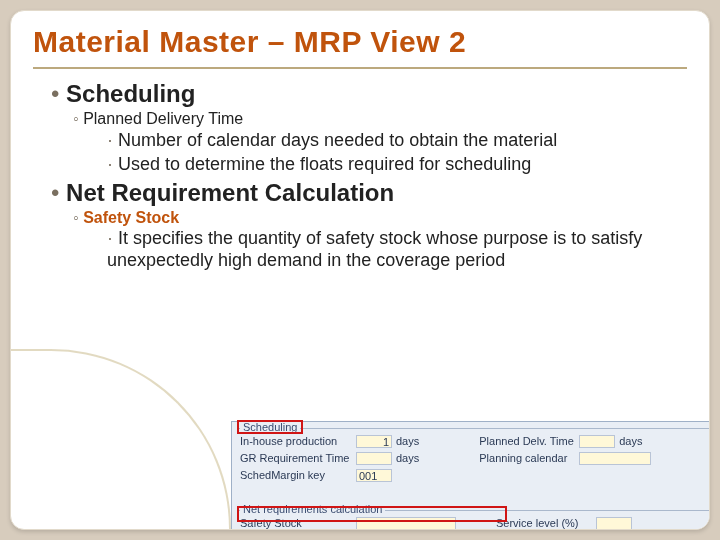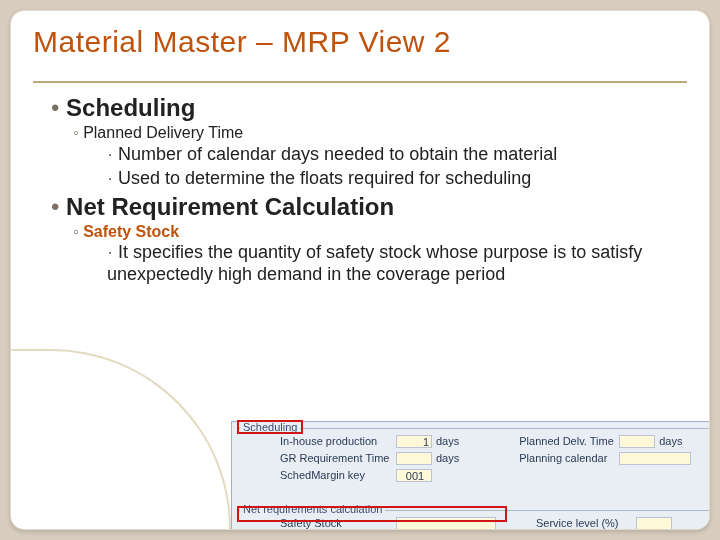--- a/index.html
+++ b/index.html
@@ -14,23 +14,23 @@
     left: 10px; top: 10px;
     width: 700px; height: 520px;
     background: #fff;
     border-radius: 14px;
     border: 1px solid #e2dacb;
     box-shadow: 0 2px 4px rgba(0,0,0,0.15);
     overflow: hidden;
   }
   .title {
     font-size: 30px;
-    font-weight: normal;
+    font-weight: bold;
     color: #c0530c;
-    padding: 14px 22px 22px 22px;
+    padding: 14px 22px 8px 22px;
     letter-spacing: 0.5px;
     border-radius: 13px;
   }
   .rule {
     height: 2px;
     background: #bca97e;
     margin: 0 22px 10px 22px;
   }
   .content {
     padding: 0 30px 0 40px;
@@ -66,21 +66,21 @@
     background: #e9eef5;
     padding: 0 3px;
     color: #3a4c70;
   }
   .sap .row {
     display: flex;
     align-items: center;
     height: 16px;
     margin: 1px 0;
   }
-  .sap .lbl { width: 118px; color: #2b3a55; padding-left: 2px; margin-left: 40px; }
+  .sap .lbl { width: 118px; color: #2b3a55; padding-left: 2px; }
   .sap .fld {
     background: #fff8d8;
     border: 1px solid #b9c4d6;
     height: 13px;
   }
   .sap .fld.sm { width: 36px; }
   .sap .fld.md { width: 72px; }
   .sap .fld.lg { width: 100px; }
   .sap .unit { margin: 0 10px 0 4px; }
   .sap .col2lbl { width: 100px; }
@@ -135,21 +135,21 @@
       <div class="row">
         <span class="lbl">GR Requirement Time</span>
         <span class="fld sm"></span>
         <span class="unit">days</span>
         <span style="width:50px;"></span>
         <span class="col2lbl">Planning calendar</span>
         <span class="fld md"></span>
       </div>
       <div class="row">
         <span class="lbl">SchedMargin key</span>
-        <span class="fld sm" style="padding-left:2px;text-align:center;">001</span>
+        <span class="fld sm" style="padding-left:2px;">001</span>
       </div>
     </div>
 
     <div class="grp" style="top:88px;">
       <span class="glabel">Net requirements calculation</span>
       <div class="row">
         <span class="lbl">Safety Stock</span>
         <span class="fld lg"></span>
         <span style="width:40px;"></span>
         <span class="col2lbl">Service level (%)</span>

